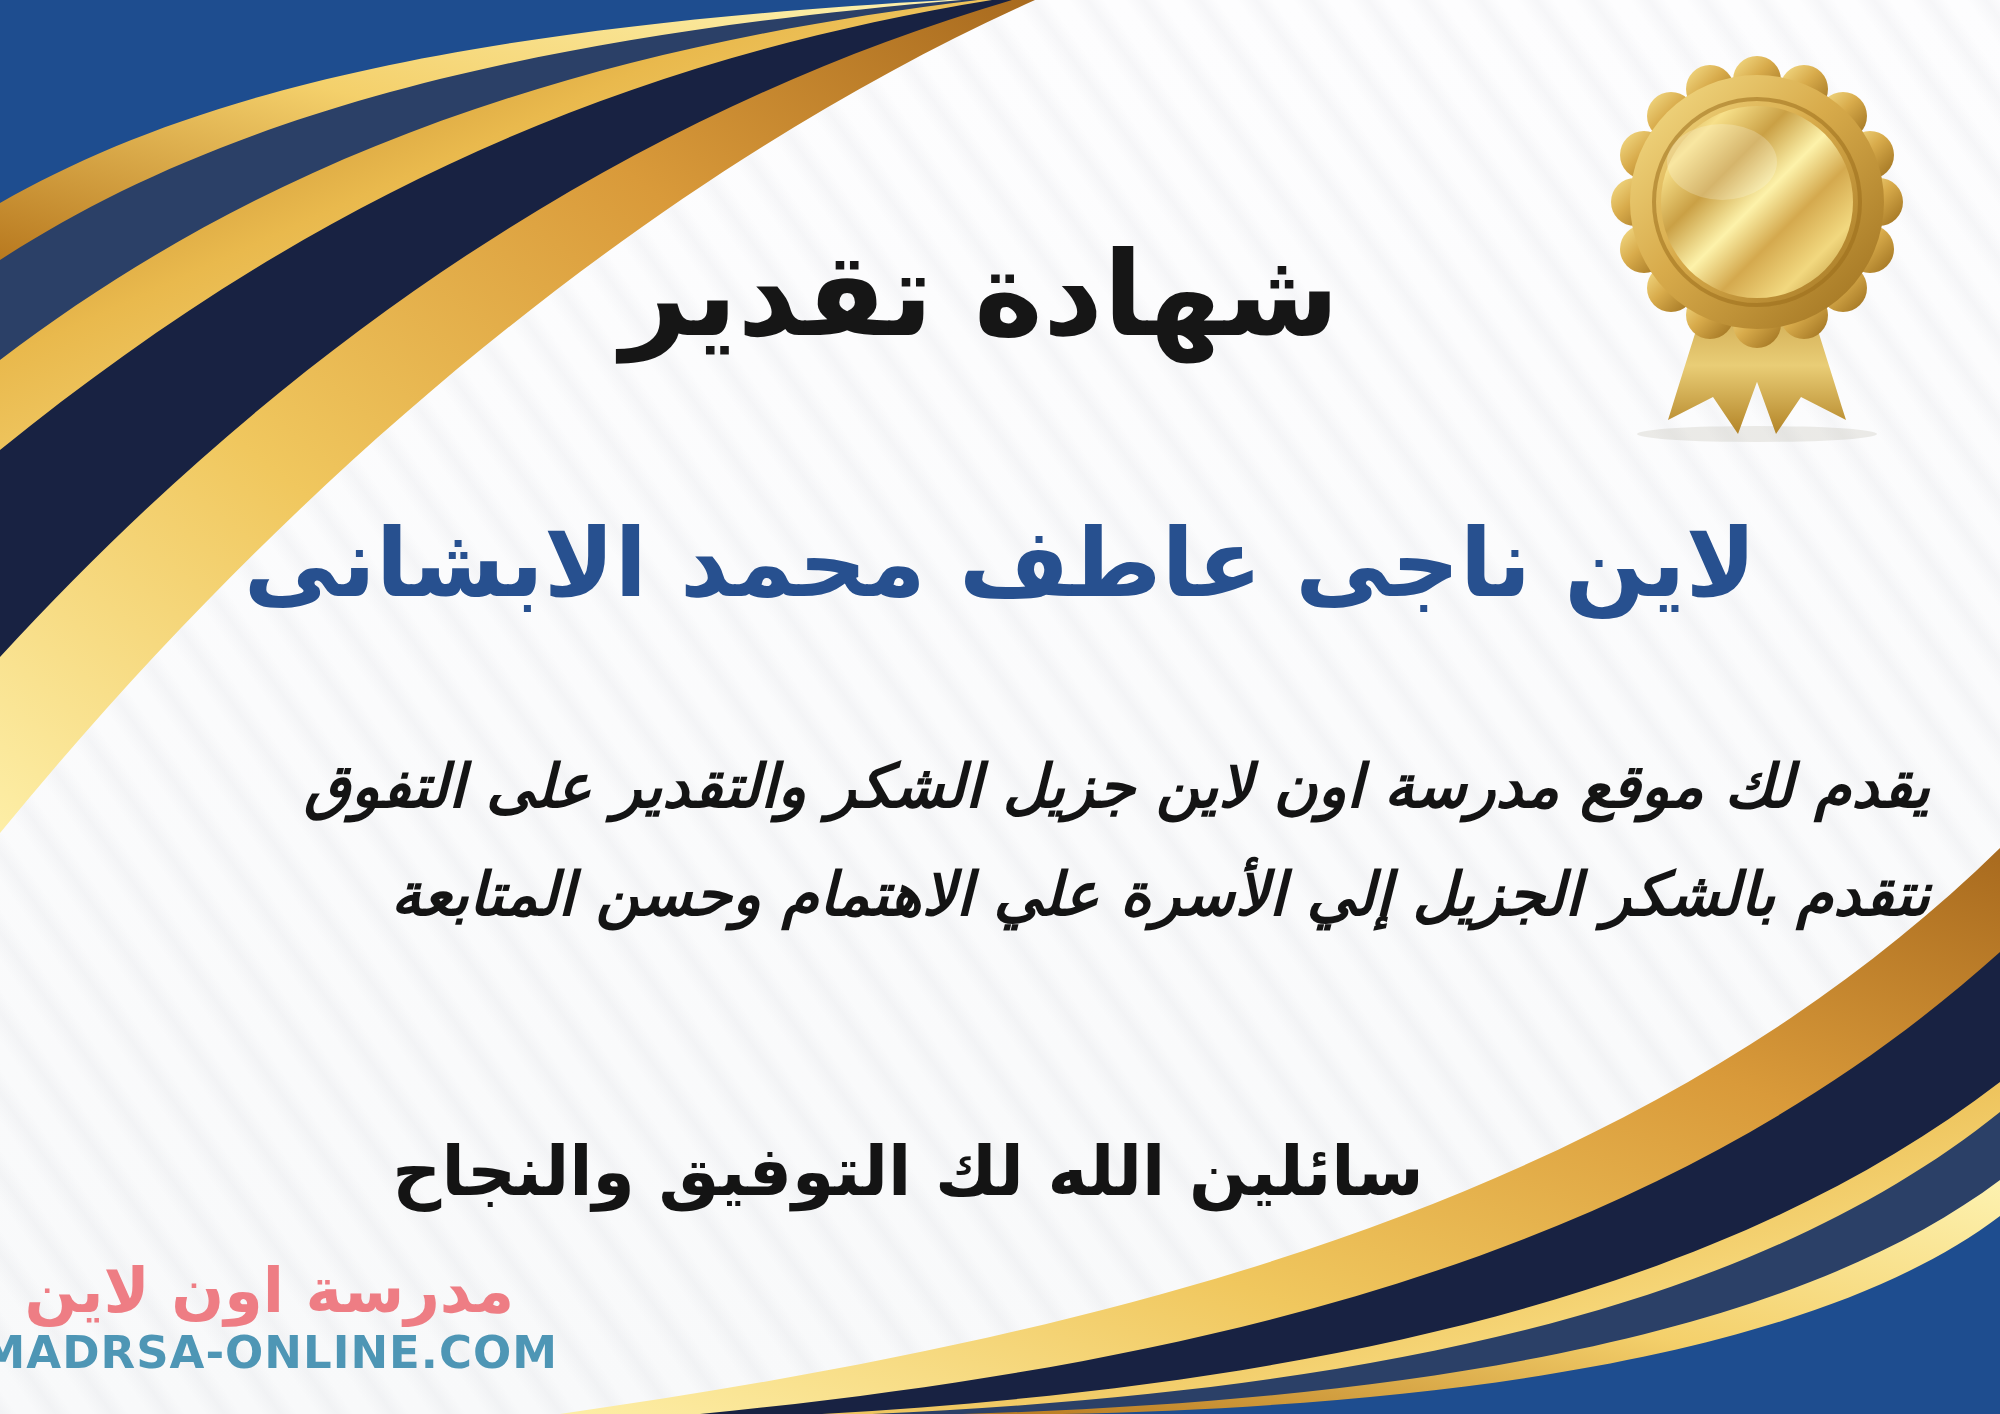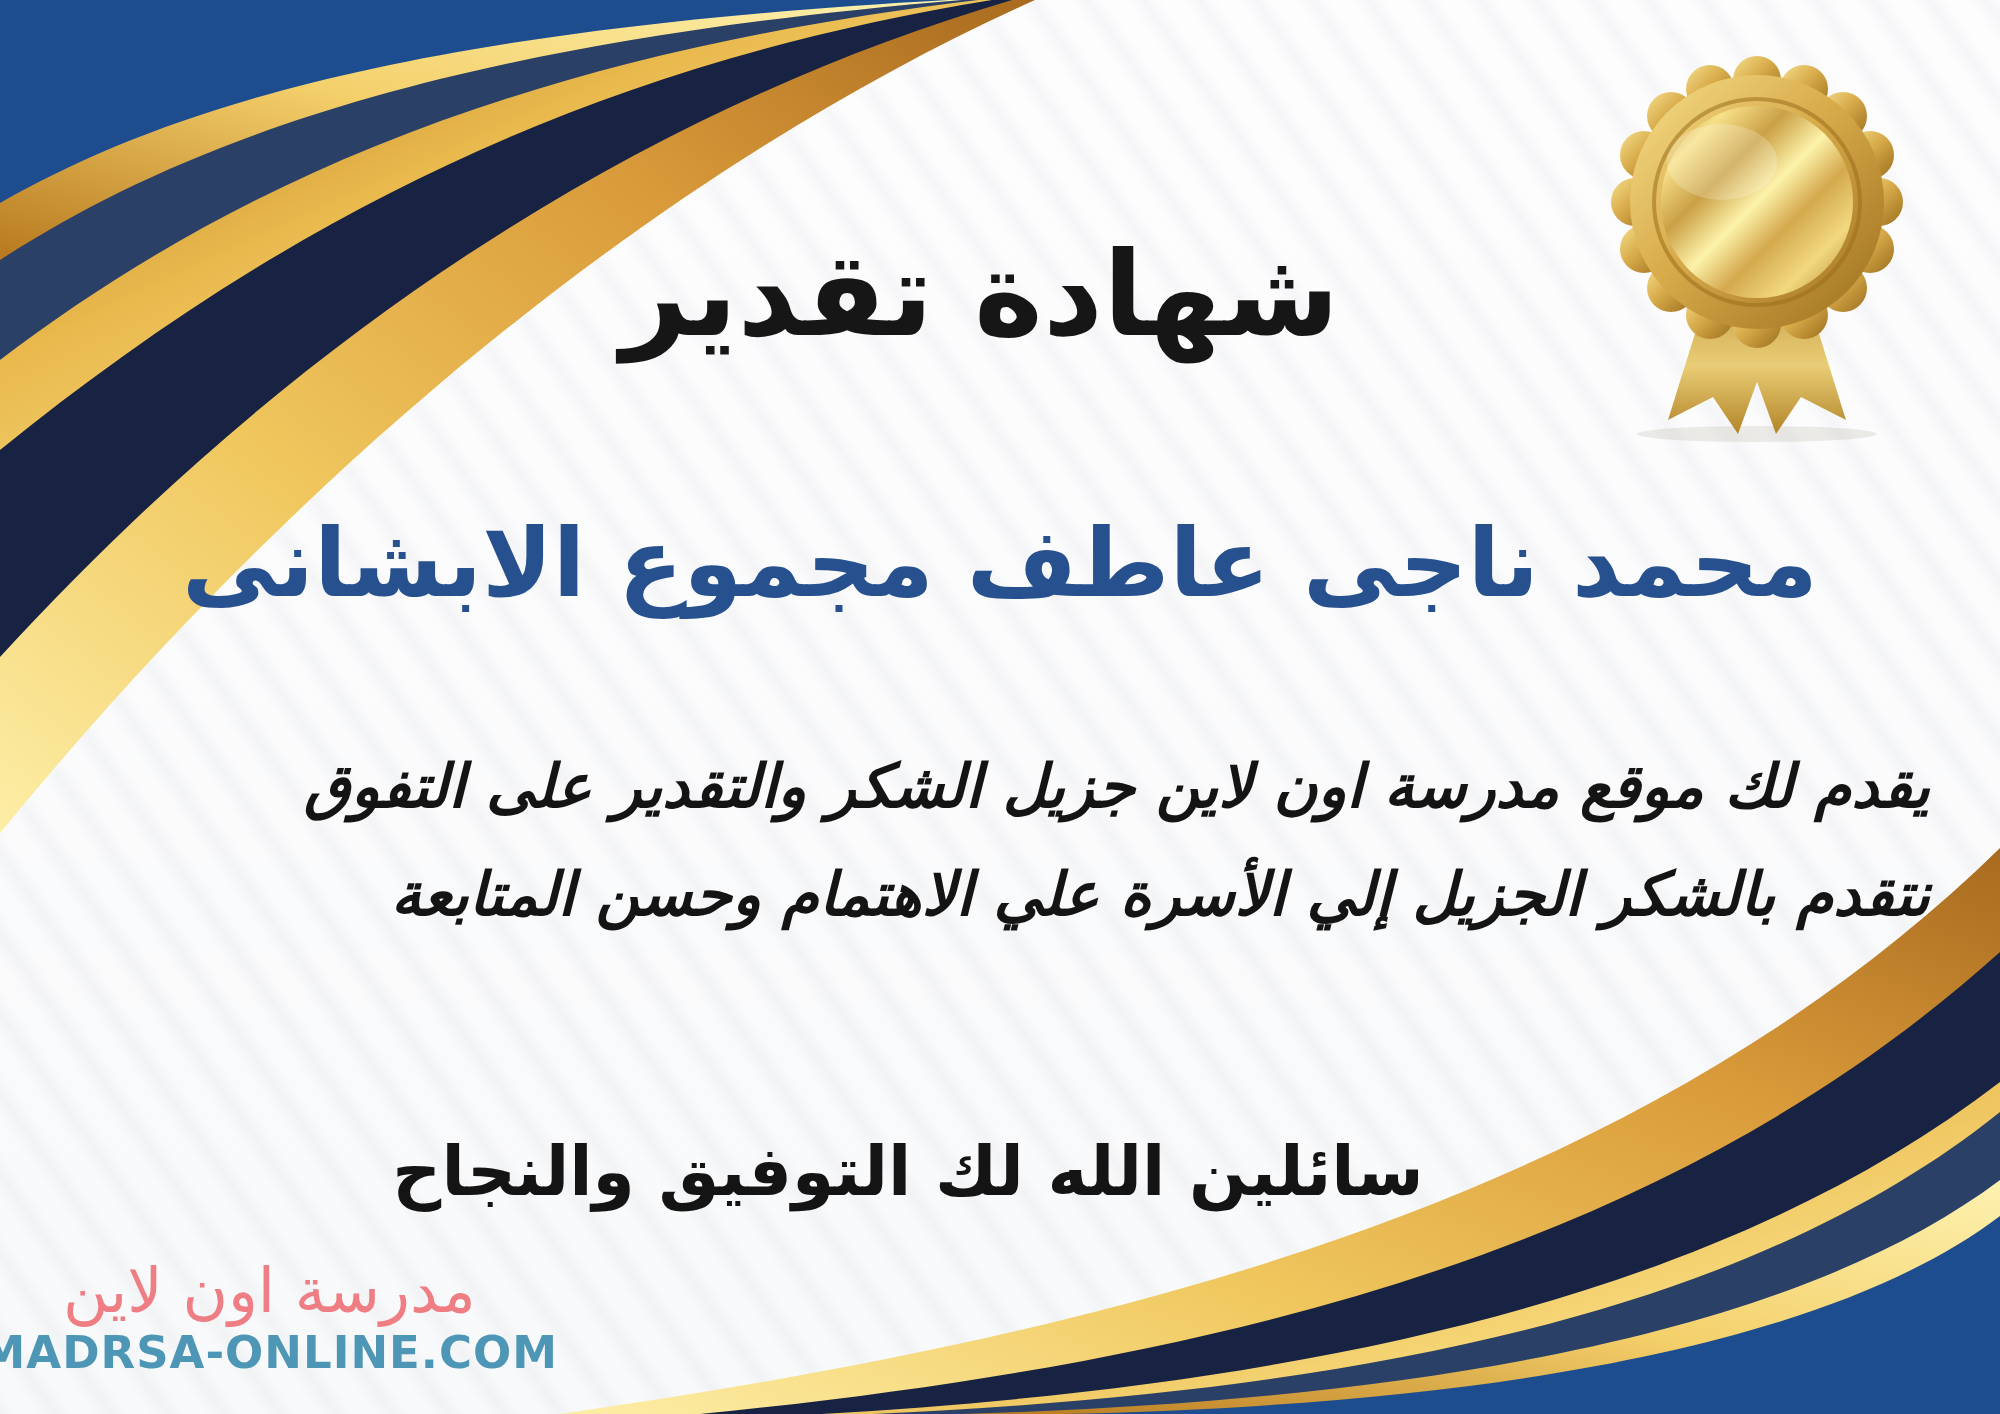--- a/index.html
+++ b/index.html
@@ -42,21 +42,21 @@
   .closing-line{
     position:absolute;top:1118px;left:908px;transform:translateX(-50%);
     font-size:68px;font-weight:bold;color:#141414;white-space:nowrap;line-height:108px;margin:0;
   }
   .brand{
     position:absolute;left:28px;top:1252px;width:540px;
     display:flex;flex-direction:row-reverse;align-items:center;gap:10px;
   }
   .brand-text{display:flex;flex-direction:column;align-items:center;}
   .brand-ar{
-    font-size:62px;font-weight:normal;color:#ee7d84;white-space:nowrap;line-height:70px;
+    font-size:62px;font-weight:bold;color:#ee7d84;white-space:nowrap;line-height:70px;
   }
   .brand-domain{
     font-size:45px;font-weight:bold;color:#4e96b5;white-space:nowrap;line-height:54px;
     letter-spacing:1px;
   }
   .medal{position:absolute;left:1592px;top:42px;width:330px;height:400px;}
 </style>
 </head>
 <body>
 
@@ -144,21 +144,21 @@
       <circle cx="278" cy="113" r="24" fill="url(#rimGrad)"></circle>
       <circle cx="165" cy="160" r="127" fill="url(#rimGrad)"></circle>
       <circle cx="165" cy="160" r="103" fill="none" stroke="#9a6d1c" stroke-opacity="0.55" stroke-width="4"></circle>
       <circle cx="165" cy="160" r="96" fill="url(#discGrad)"></circle>
       <ellipse cx="130" cy="120" rx="55" ry="38" fill="rgba(255,255,245,0.22)"></ellipse>
     </g>
   </svg>
 
   <h1 class="title" dir="rtl">شهادة تقدير</h1>
 
-  <div class="student-name" dir="rtl">محمد ناجى عاطف مجموع الابشانى</div>
+  <div class="student-name" dir="rtl">لاين ناجى عاطف محمد الابشانى</div>
 
   <div class="body-block" dir="rtl">
     <p class="body-line">يقدم لك موقع مدرسة اون لاين جزيل الشكر والتقدير على التفوق</p>
     <p class="body-line">نتقدم بالشكر الجزيل إلي الأسرة علي الاهتمام وحسن المتابعة</p>
   </div>
 
   <p class="closing-line" dir="rtl">سائلين الله لك التوفيق والنجاح</p>
 
   <div class="brand">
     <svg width="96" height="132" viewBox="0 0 96 132" aria-hidden="true">

